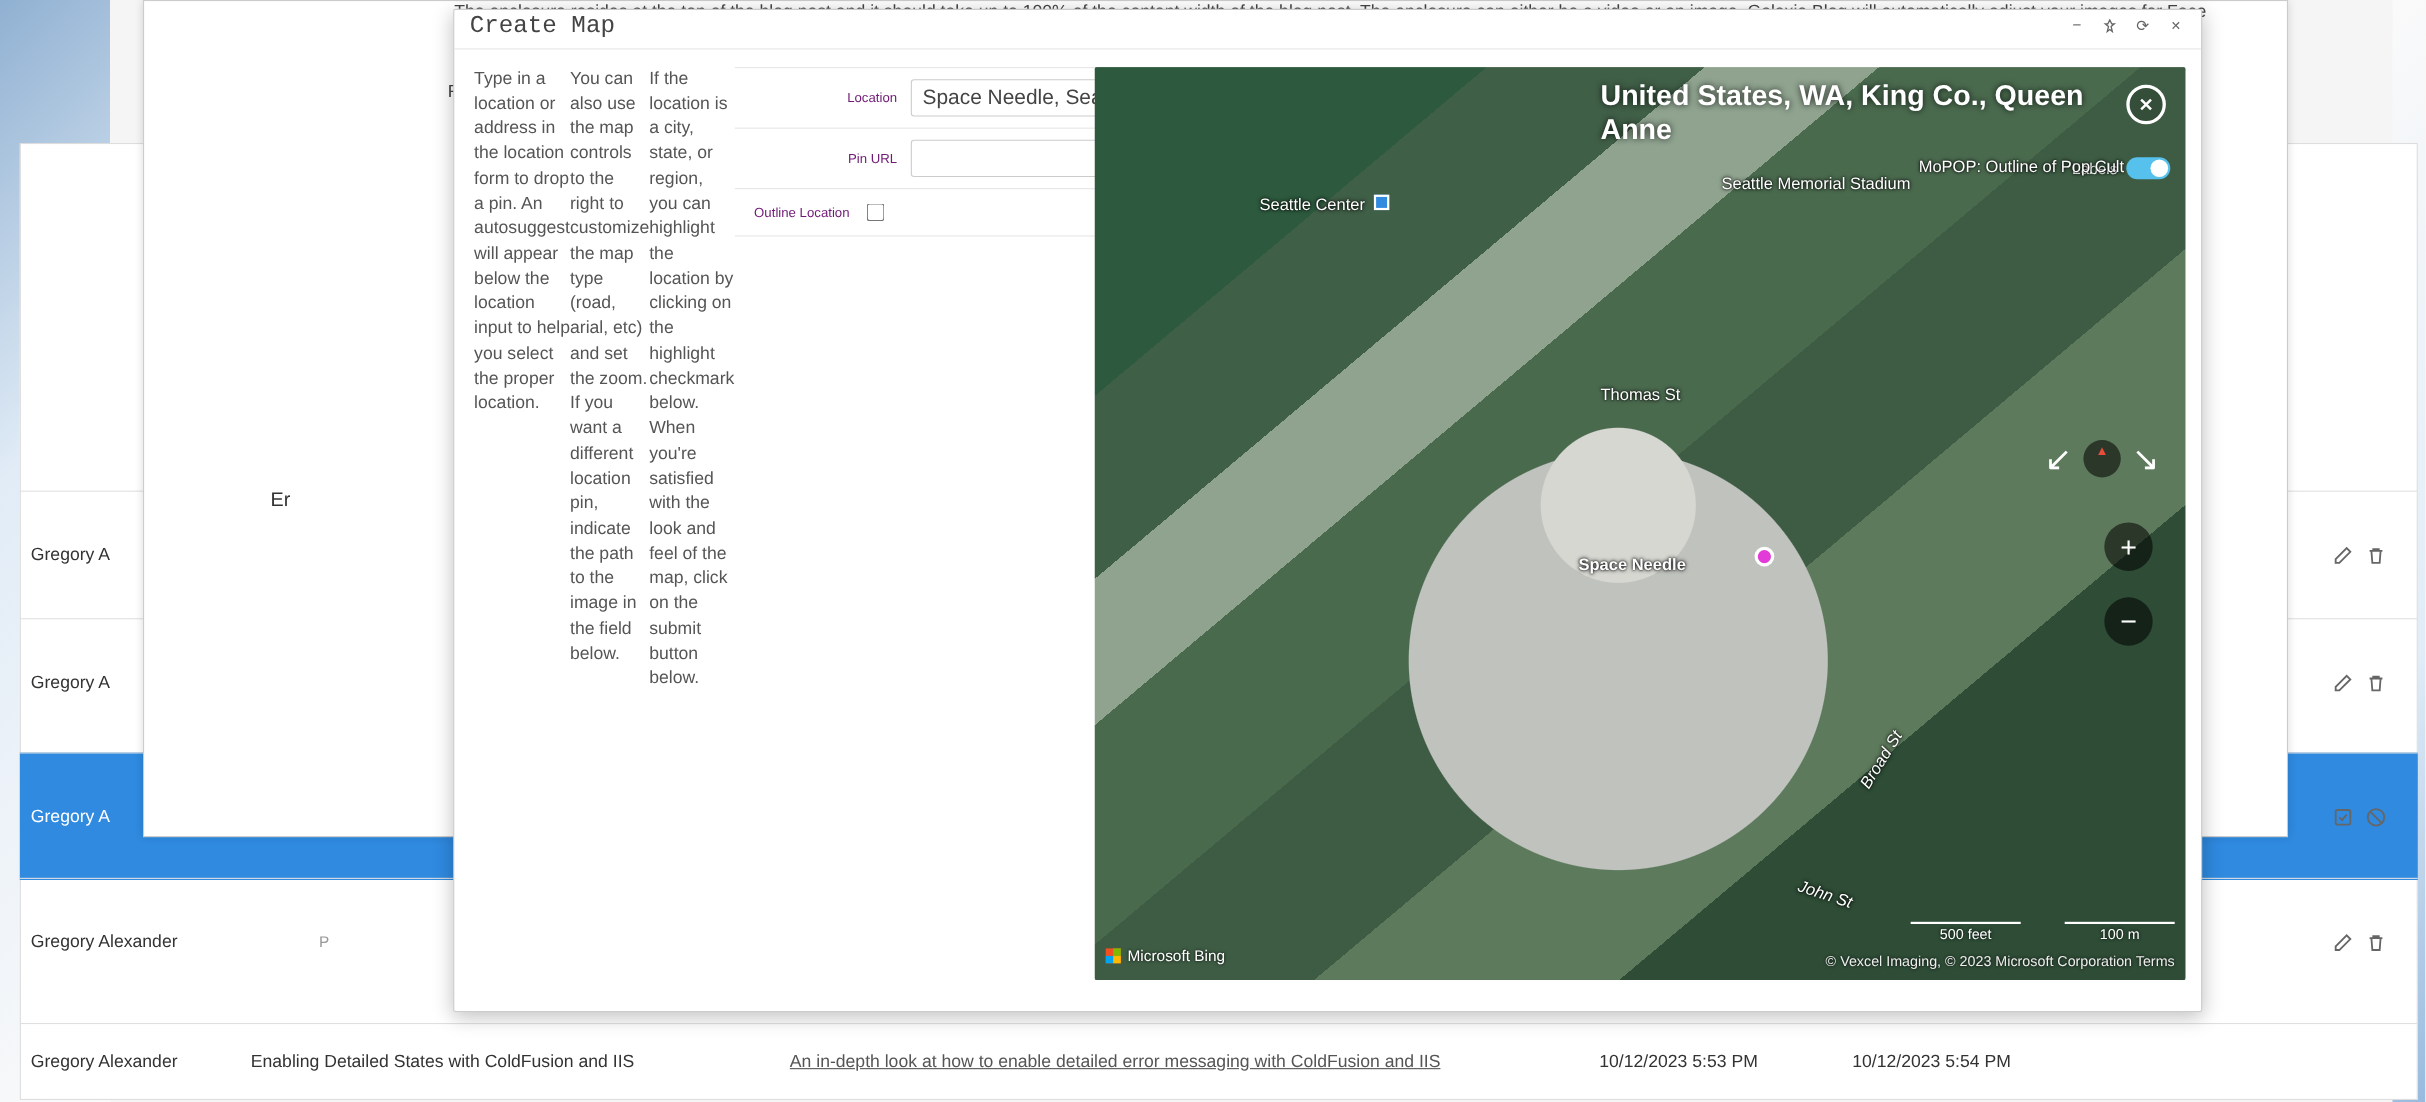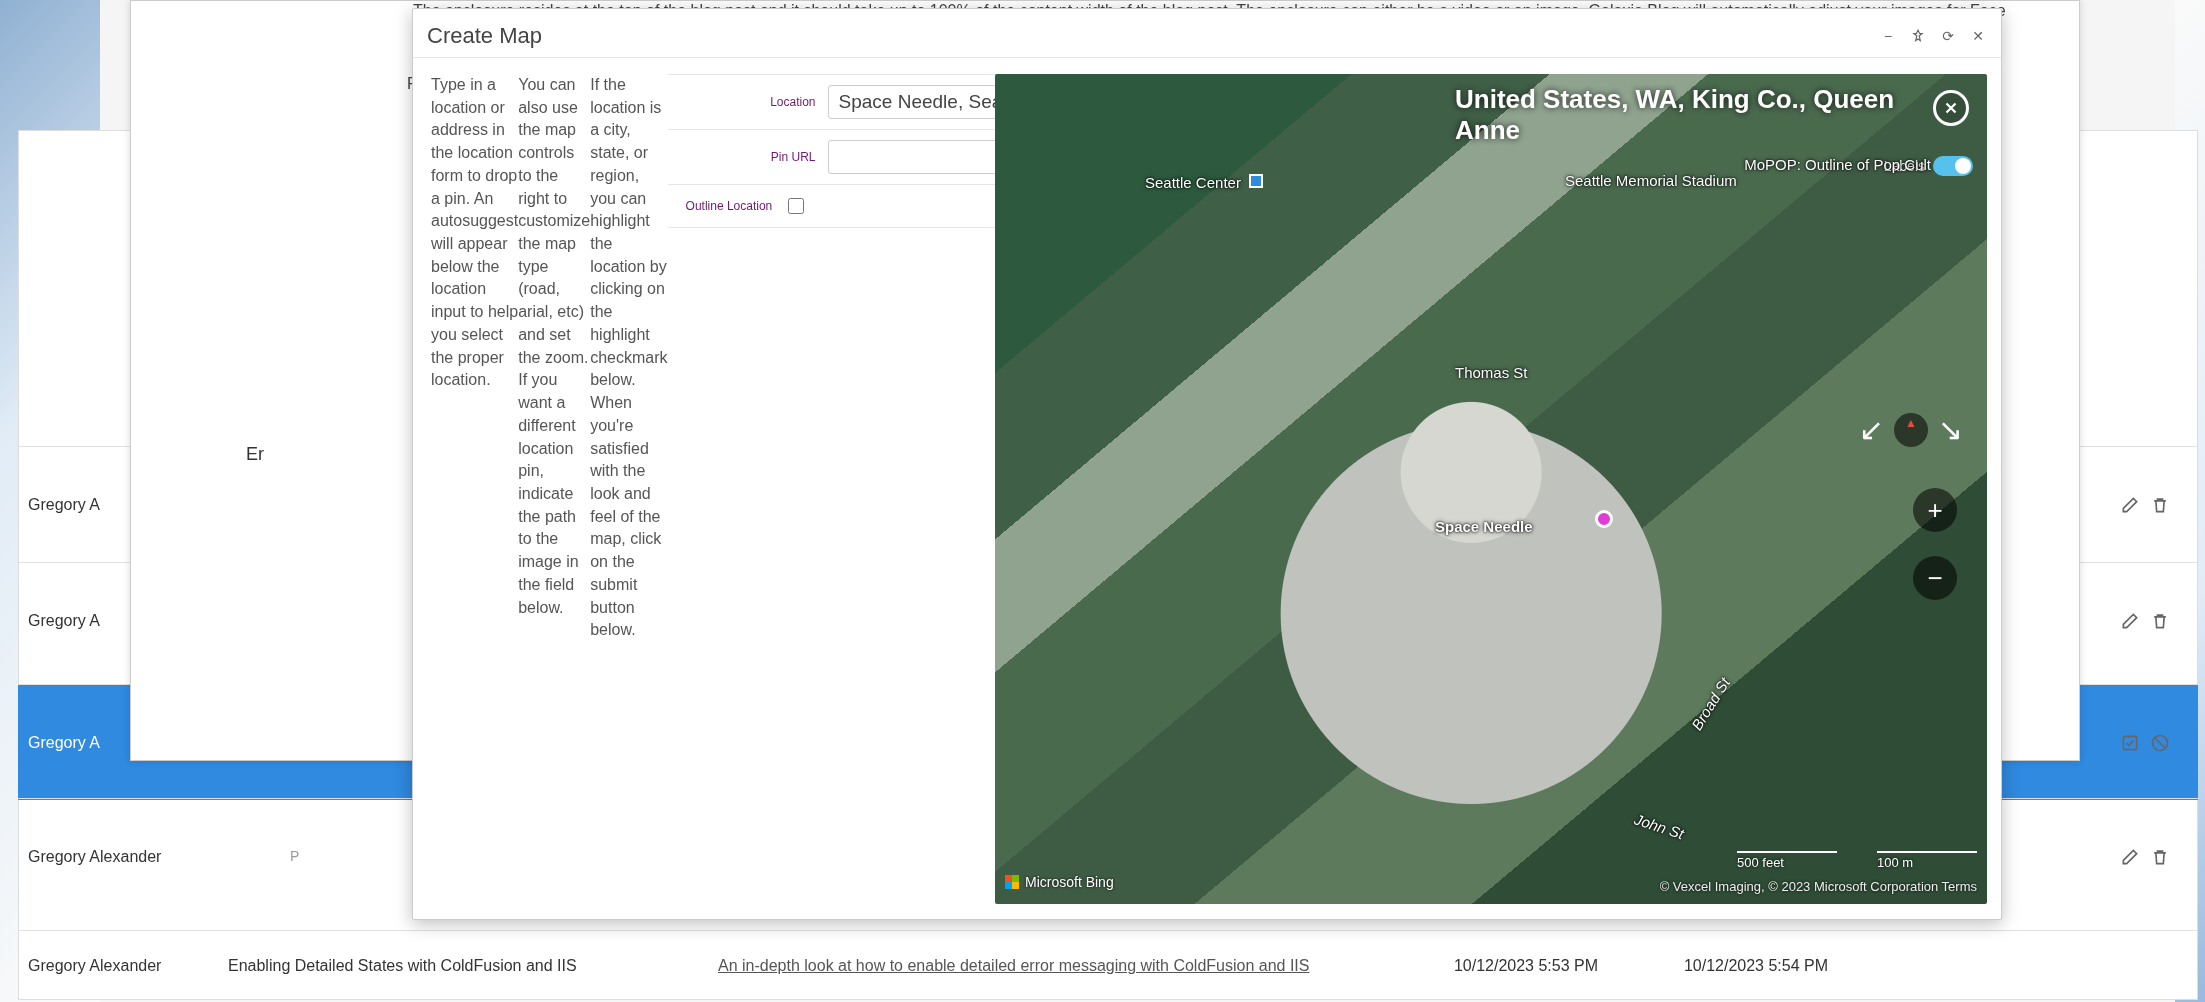--- a/index.html
+++ b/index.html
@@ -93,21 +93,21 @@
   .resize-grip { position: absolute; right: 150px; bottom: 6px; color: #999; font-size: 16px; }
 
   
   .dialog {
     position: absolute; left: 412px; top: 8px; width: 1590px; height: 912px;
     background: #fff; border: 1px solid #ccc; box-shadow: 0 4px 18px rgba(0,0,0,0.25);
     border-radius: 2px;
   }
   .titlebar {
     display: flex; align-items: center; justify-content: space-between;
-    padding: 14px 14px 8px 14px; border-bottom: 1px solid #e6e6e6;
+    padding: 2px 14px 8px 14px; border-bottom: 1px solid #e6e6e6; font-family: Liberation Mono, monospace;
   }
   .titlebar-title { font-size: 22px; color: #444; }
   .titlebar-controls { display: flex; gap: 12px; color: #666; }
   .titlebar-controls .ctrl { width: 18px; height: 18px; cursor: pointer; display:flex; align-items:center; justify-content:center;}
   .dialog-body { display: flex; padding: 16px 14px 14px 18px; height: calc(100% - 50px); gap: 22px;}
   .left-pane { width: 542px; display: flex; flex-direction: row; }
   .help-para { color: #555; font-size: 16px; line-height: 1.42; margin-bottom: 16px; }
   .form-block { border-top: 1px solid #e6e6e6; }
   .form-row { display: flex; align-items: center; border-bottom: 1px solid #e6e6e6; padding: 10px 4px 10px 0;}
   .form-row label { width: 160px; text-align: right; padding-right: 12px; color: #701a75; font-size: 12px;}
@@ -178,21 +178,21 @@
     display:flex; align-items:center; gap:6px; text-shadow: 0 0 3px #000;
   }
   .copyright {
     position: absolute; right: 10px; bottom: 10px; color: #eee; font-size: 13px;
     text-shadow: 0 0 3px #000;
   }
   .scalebar {
     position: absolute; right: 10px; bottom: 34px; font-size: 13px; color:#fff;
     text-shadow: 0 0 3px #000; display:flex; gap:40px;
   }
-  .scalebar span { border-top: 2px solid #fff; padding-top:2px; width:100px; }
+  .scalebar span { border-top: 2px solid #fff; padding-top:2px; width:100px; text-align:center;}
   .street-label { font-style: italic; transform-origin: left center; }
 </style>
 </head>
 <body>
 
 <div class="canvas">
   <div class="bg-strip"></div>
   <div class="bg-strip-right"></div>
 
   <div class="date-label">Date</div>
@@ -358,21 +358,21 @@
         <div class="map-close">
           <svg width="18" height="18" viewBox="0 0 24 24" stroke="#fff" stroke-width="3" fill="none">
               <path d="M6 6l12 12M18 6L6 18"></path>
             </svg>
         </div>
         <div class="labels-toggle">
           <span>Labels</span>
           <div class="toggle"></div>
         </div>
 
-        <div class="map-label" style="top:100px;left:150px">
+        <div class="map-label" style="top:116px;left:150px">
           <span>Seattle Center</span>
           <span class="sc-pin" style="display:inline-block;margin-left:4px"></span>
         </div>
         <div class="map-label" style="top:98px;left:570px">Seattle Memorial Stadium</div>
         <div class="map-label" style="top:82px;right:56px;text-align:right">MoPOP: Outline of Pop Cult</div>
         <div class="map-label" style="top:290px;left:460px">Thomas St</div>
         <div class="map-label" style="top:444px;left:440px;font-weight:bold">Space Needle</div>
         <div class="pin" style="top:436px;left:600px"></div>
         <div class="map-label street-label" style="top:646px;left:700px;transform:rotate(-58deg)">Broad St</div>
         <div class="map-label street-label" style="top:736px;left:640px;transform:rotate(18deg)">John St</div>

